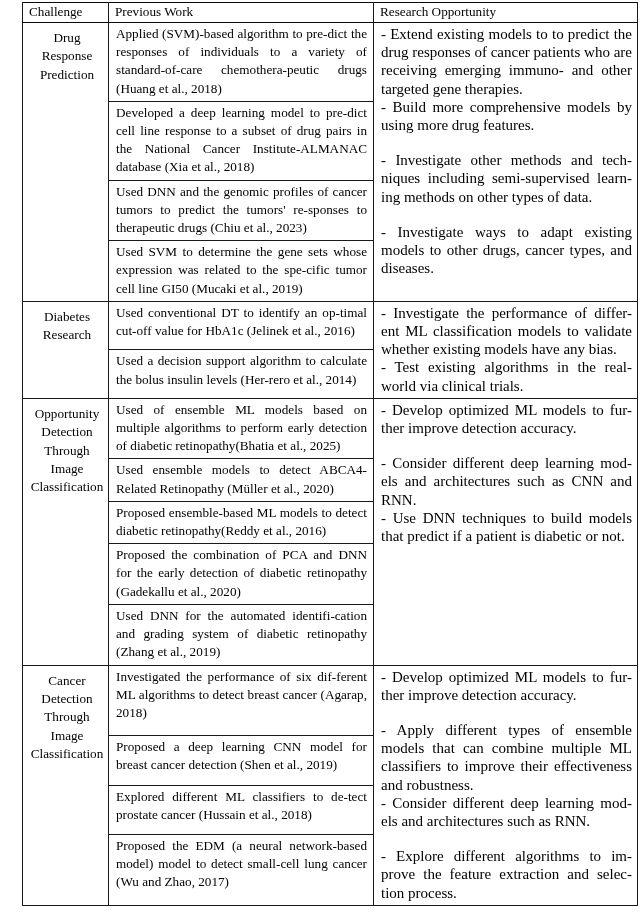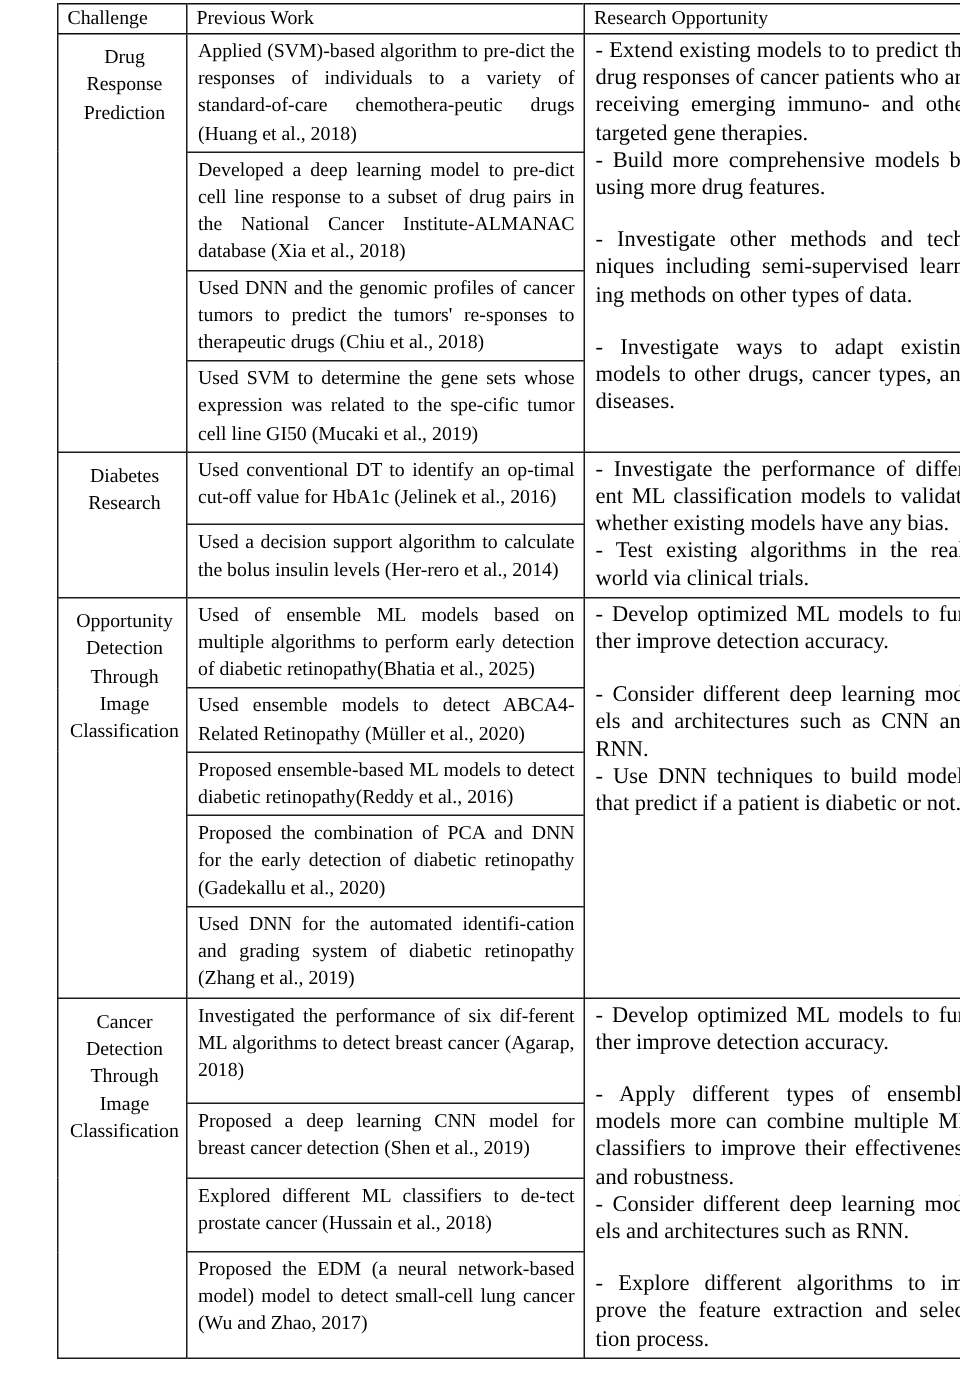--- a/index.html
+++ b/index.html
@@ -13,21 +13,21 @@
     font-family: "Liberation Serif", "DejaVu Serif", serif;
     color: #000000;
     overflow: hidden;
   }
 
   .sheet {
     width: 640px;
     height: 785px;
     position: relative;
     box-sizing: border-box;
-    padding: 2px 3px 2px 38px;
+    padding: 2px 3px 2px 22px;
   }
 
   table.paper-table {
     border-collapse: collapse;
     width: 615px;
     table-layout: fixed;
     border: 1.5px solid #0a0a0a;
   }
 
   table.paper-table col.c-challenge { width: 86px; }
@@ -121,21 +121,21 @@
             <span class="opp">- Extend existing models to to predict the drug responses of cancer patients who are receiving emerging immuno- and other targeted gene therapies.</span>
             <span class="opp">- Build more comprehensive models by using more drug features.</span>
             <span class="opp gap-before">- Investigate other methods and tech-niques including semi-supervised learn-ing methods on other types of data.</span>
             <span class="opp gap-before">- Investigate ways to adapt existing models to other drugs, cancer types, and diseases.</span>
           </td>
         </tr>
         <tr>
           <td class="previous-cell">Developed a deep learning model to pre-dict cell line response to a subset of drug pairs in the National Cancer Institute-ALMANAC database (Xia et al., 2018)</td>
         </tr>
         <tr>
-          <td class="previous-cell">Used DNN and the genomic profiles of cancer tumors to predict the tumors' re-sponses to therapeutic drugs (Chiu et al., 2018)</td>
+          <td class="previous-cell">Used DNN and the genomic profiles of cancer tumors to predict the tumors' re-sponses to therapeutic drugs (Chiu et al., 2023)</td>
         </tr>
         <tr>
           <td class="previous-cell">Used SVM to determine the gene sets whose expression was related to the spe-cific tumor cell line GI50 (Mucaki et al., 2019)</td>
         </tr>
         <tr>
           <td class="challenge-cell group-start" rowspan="2">
             <span class="cline">Diabetes</span>
             <span class="cline">Research</span>
           </td>
           <td class="previous-cell group-start">Used conventional DT to identify an op-timal cut-off value for HbA1c (Jelinek et al., 2016)</td>
@@ -178,21 +178,21 @@
           <td class="challenge-cell group-start" rowspan="4">
             <span class="cline">Cancer</span>
             <span class="cline">Detection</span>
             <span class="cline">Through</span>
             <span class="cline">Image</span>
             <span class="cline">Classification</span>
           </td>
           <td class="previous-cell group-start">Investigated the performance of six dif-ferent ML algorithms to detect breast cancer (Agarap, 2018)</td>
           <td class="research-cell group-start" rowspan="4">
             <span class="opp">- Develop optimized ML models to fur-ther improve detection accuracy.</span>
-            <span class="opp gap-before">- Apply different types of ensemble models more can combine multiple ML classifiers to improve their effectiveness and robustness.</span>
+            <span class="opp gap-before">- Apply different types of ensemble models that can combine multiple ML classifiers to improve their effectiveness and robustness.</span>
             <span class="opp">- Consider different deep learning mod-els and architectures such as RNN.</span>
             <span class="opp gap-before">- Explore different algorithms to im-prove the feature extraction and selec-tion process.</span>
           </td>
         </tr>
         <tr>
           <td class="previous-cell">Proposed a deep learning CNN model for breast cancer detection (Shen et al., 2019)</td>
         </tr>
         <tr>
           <td class="previous-cell">Explored different ML classifiers to de-tect prostate cancer (Hussain et al., 2018)</td>
         </tr>

